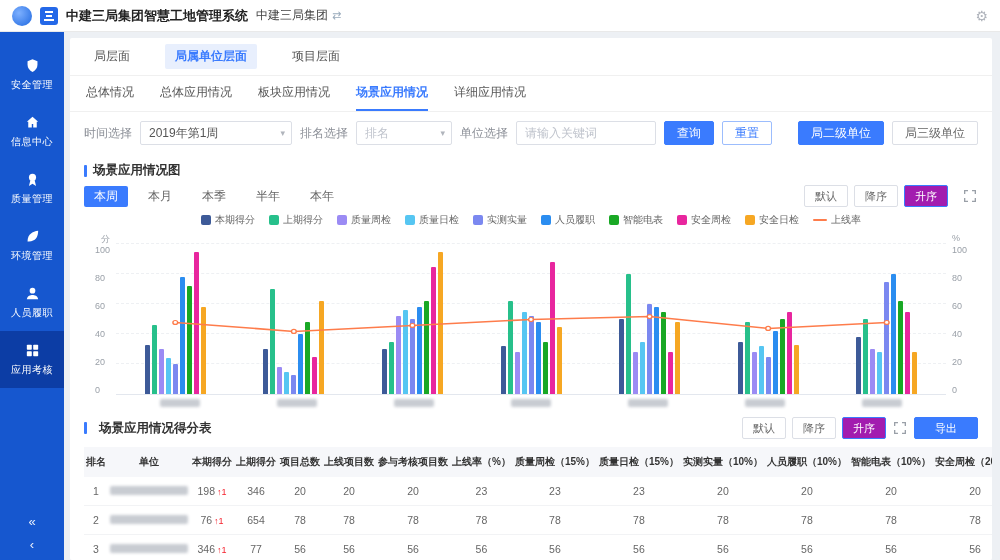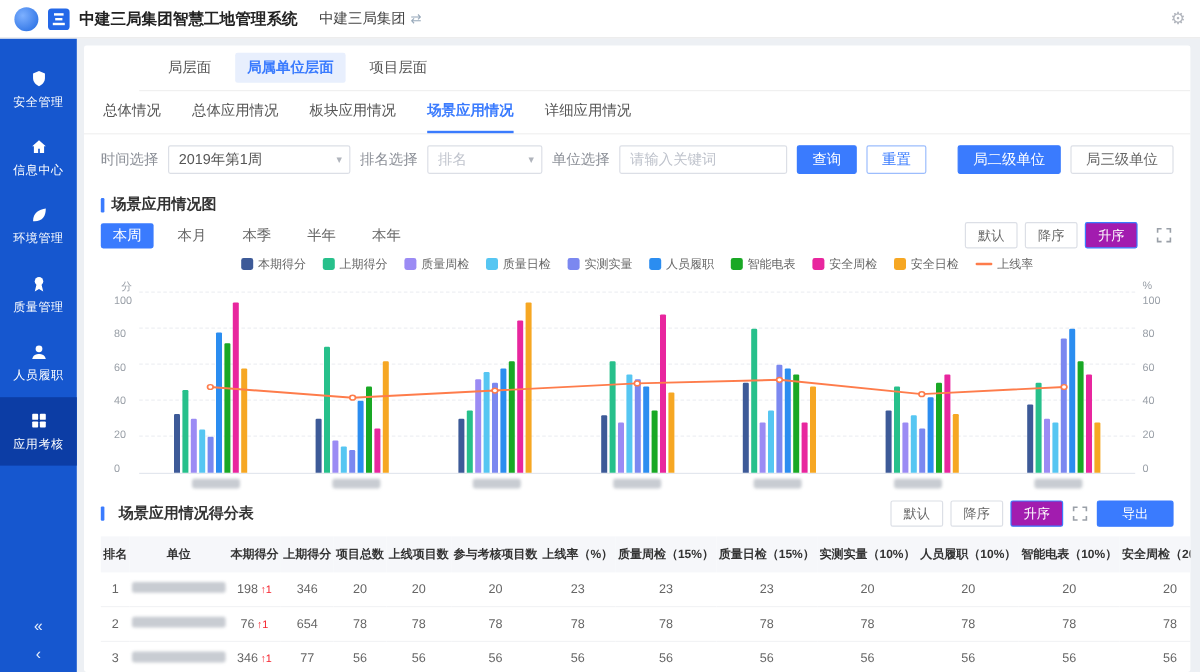--- a/index.html
+++ b/index.html
@@ -8,21 +8,21 @@
 
   
   header { height:32px; background:#fff; display:flex; align-items:center; gap:8px;
     padding:0 12px; border-bottom:1px solid #e9e9e9; position:relative; z-index:2; }
   .avatar { width:20px; height:20px; border-radius:50%;
     background:radial-gradient(circle at 35% 35%, #7db0ff, #1f68e0); flex:none; }
   .logo { width:18px; height:18px; border-radius:3px; background:#2468e8;
     display:flex; align-items:center; justify-content:center; flex:none; }
   .logo svg { width:12px; height:12px; }
   .title { font-weight:bold; font-size:13px; color:#222; }
-  .org { font-size:12px; color:#444; display:flex; align-items:center; gap:4px; margin-left:10px; cursor:pointer; }
+  .org { font-size:12px; color:#444; display:flex; align-items:center; gap:4px; margin-left:0; cursor:pointer; }
   .swap { color:#9ab; font-size:11px; }
   .spacer { flex:1; }
   .gear { color:#b0b4bc; font-size:14px; cursor:pointer; }
 
   
   .app-body { display:flex; height:528px; }
   aside { width:64px; background:#1657cf; position:relative; flex:none; }
   #sidebar-items { margin-top:14px; display:flex; flex-direction:column; }
   .side-item { display:flex; flex-direction:column; align-items:center; gap:4px;
     padding:11px 0; color:#fff; cursor:pointer; }
@@ -31,21 +31,21 @@
   .sicon svg { width:17px; height:17px; }
   .slbl { font-size:10px; letter-spacing:.5px; }
   .collapse-area { position:absolute; bottom:8px; left:0; right:0; display:flex;
     flex-direction:column; align-items:center; gap:8px; color:rgba(255,255,255,.9); font-size:13px; }
   .collapse-area span { cursor:pointer; }
 
   
   main { flex:1; padding:6px 8px 0 6px; overflow:hidden; }
   .card { background:#fff; height:100%; border-radius:2px; display:flex; flex-direction:column; overflow:hidden; }
 
-  .level-tabs { display:flex; align-items:center; gap:10px; padding:6px 14px; border-bottom:1px solid #f0f0f0;margin-left:46px; }
+  .level-tabs { display:flex; align-items:center; gap:25px; padding:6px 14px; border-bottom:1px solid #f0f0f0; }
   .ltab { font-size:12px; color:#555; padding:4px 10px; cursor:pointer; }
   .ltab.active { background:#e8effd; color:#3a7bfe; font-weight:bold; border-radius:2px; }
 
   .sub-tabs { display:flex; gap:26px; padding:8px 16px 0; border-bottom:1px solid #f0f0f0; }
   .stab { font-size:12px; color:#555; padding-bottom:8px; cursor:pointer; }
   .stab.active { color:#3a7bfe; border-bottom:2px solid #3a7bfe; font-weight:bold; }
 
   .filters { display:flex; align-items:center; gap:8px; padding:9px 14px; }
   .flabel { font-size:12px; color:#8b8f97; }
   .select { display:inline-flex; align-items:center; justify-content:space-between; height:24px;
@@ -147,33 +147,33 @@
           <span class="sicon">
             <svg viewBox="0 0 24 24">
               <path d="M12 4 4 11h2v8h5v-5h2v5h5v-8h2z" fill="currentColor"></path>
             </svg>
           </span>
           <span class="slbl">信息中心</span>
         </div>
         <div class="side-item">
           <span class="sicon">
             <svg viewBox="0 0 24 24">
-              <path d="M5 19C5 9 12 5 20 4c0 9-4 15-13 15z" fill="currentColor"></path>
+              <circle cx="12" cy="9" r="5" fill="currentColor"></circle>
+              <path d="M9 13l-2 8 5-3 5 3-2-8z" fill="currentColor"></path>
             </svg>
           </span>
-          <span class="slbl">环境管理</span>
+          <span class="slbl">质量管理</span>
         </div>
         <div class="side-item">
           <span class="sicon">
             <svg viewBox="0 0 24 24">
-              <circle cx="12" cy="9" r="5" fill="currentColor"></circle>
-              <path d="M9 13l-2 8 5-3 5 3-2-8z" fill="currentColor"></path>
+              <path d="M5 19C5 9 12 5 20 4c0 9-4 15-13 15z" fill="currentColor"></path>
             </svg>
           </span>
-          <span class="slbl">质量管理</span>
+          <span class="slbl">环境管理</span>
         </div>
         <div class="side-item">
           <span class="sicon">
             <svg viewBox="0 0 24 24">
               <circle cx="12" cy="8" r="4" fill="currentColor"></circle>
               <path d="M4 20c1-5 5-6 8-6s7 1 8 6z" fill="currentColor"></path>
             </svg>
           </span>
           <span class="slbl">人员履职</span>
         </div>

